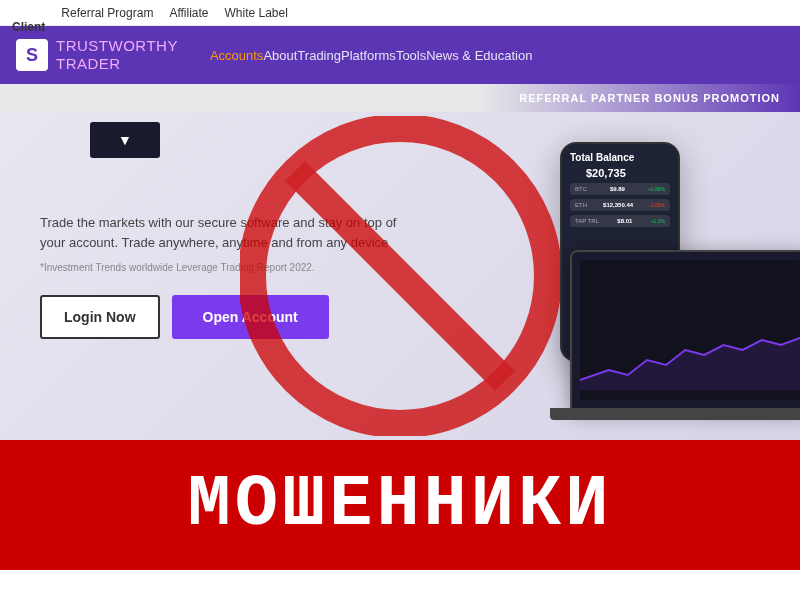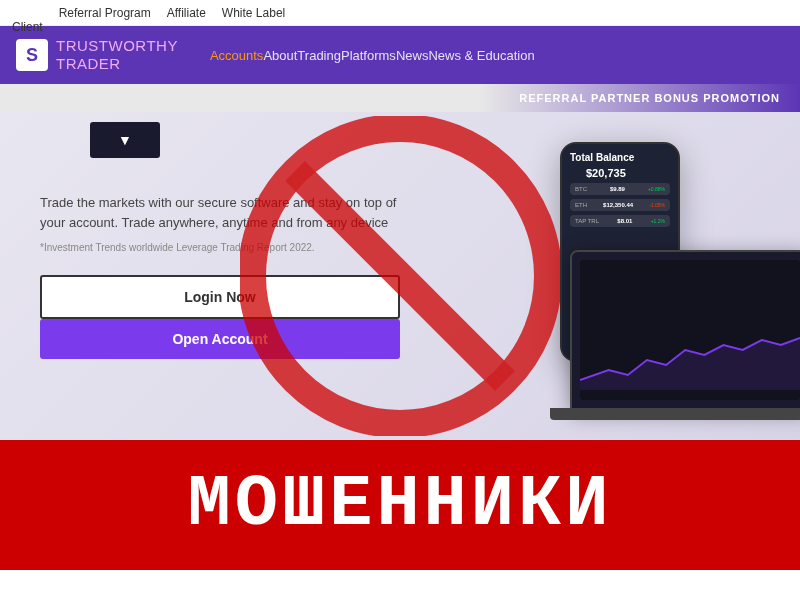--- a/index.html
+++ b/index.html
@@ -14,21 +14,21 @@
       align-items: center;
       gap: 16px;
       height: 26px;
     }
     .top-nav a {
       font-size: 12px;
       color: #333;
       text-decoration: none;
       cursor: pointer;
     }
-    .top-nav a:first-child { font-weight: 400; margin-top: 28px; }
+    .top-nav a:first-child { font-weight: 700; margin-top: 28px; }
 
     
     .main-nav {
       background: #5c35b5;
       display: flex;
       align-items: center;
       padding: 0 16px;
       height: 58px;
     }
     .logo-area {
@@ -121,21 +121,21 @@
       margin-bottom: 10px;
       max-width: 360px;
     }
     .hero-disclaimer {
       font-size: 10px;
       color: #888;
       margin-bottom: 22px;
     }
     .hero-buttons {
       display: flex;
-      flex-direction: column;
+      gap: 12px;
     }
     .btn-login {
       padding: 12px 22px;
       border: 2px solid #333;
       background: #fff;
       color: #333;
       font-size: 14px;
       font-weight: 600;
       cursor: pointer;
       border-radius: 3px;
@@ -322,21 +322,21 @@
     <div class="logo-text">
       <div>TRUSTWORTHY</div>
       <div>TRADER</div>
     </div>
   </div>
   <div class="main-nav-links">
     <a class="active">Accounts</a>
     <a>About</a>
     <a>Trading</a>
     <a>Platforms</a>
-    <a>News</a>
+    <a>Tools</a>
     <a>News &amp; Education</a>
   </div>
 </nav>
 
 <div class="referral-banner">
   <span class="referral-text">REFERRAL PARTNER BONUS PROMOTION</span>
 </div>
 
 <section class="hero">
 

